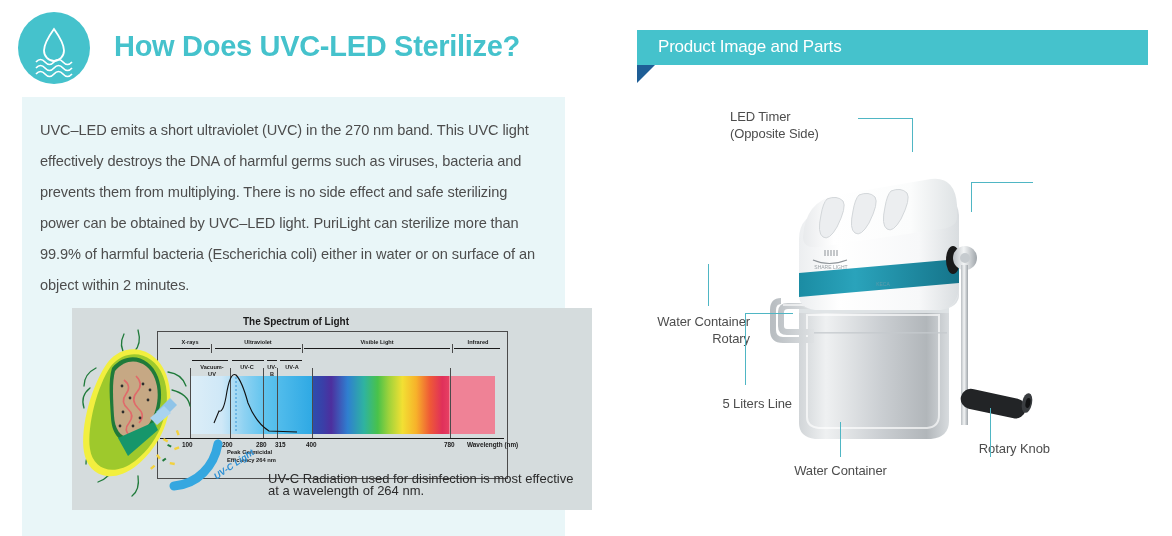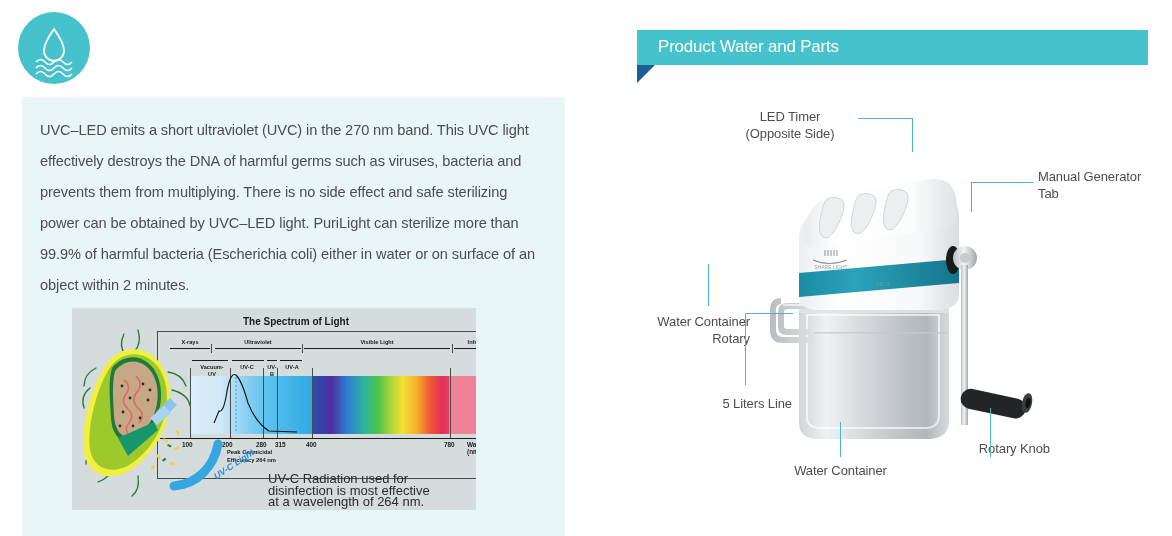--- a/index.html
+++ b/index.html
@@ -38,21 +38,21 @@
   #body-text {
     position: absolute; left: 18px; top: 18px;
     width: 508px;
     font-size: 14.6px; line-height: 31px;
     color: #4d4d4d; letter-spacing: -0.1px;
   }
 
   
   #spectrum-fig {
     position: absolute; left: 50px; top: 211px;
-    width: 404px; height: 202px;
+    width: 520px; height: 202px;
     background: #d5dcdd;
     overflow: hidden;
   }
   #spec-title {
     position: absolute; left: 0; top: 8px; width: 448px;
     text-align: center; font-size: 10px; font-weight: bold; color: #1a1a1a;
   }
   #spec-box {
     position: absolute; left: 85px; top: 23px; width: 351px; height: 148px;
     border: 1px solid #4b4b4b; background: #d5dcdd;
@@ -137,20 +137,21 @@
 
     <div id="title-row">
       <div id="drop-icon-circle">
         <svg width="72" height="72" viewBox="0 0 72 72">
           <path d="M36 17 C36 17 26 31 26 38.5 C26 44.3 30.5 49 36 49 C41.5 49 46 44.3 46 38.5 C46 31 36 17 36 17 Z" fill="none" stroke="#ffffff" stroke-width="1.8"></path>
           <path d="M18 50 q4.5 -5 9 0 t9 0 t9 0 t9 0" fill="none" stroke="#ffffff" stroke-width="1.7"></path>
           <path d="M18 56 q4.5 -5 9 0 t9 0 t9 0 t9 0" fill="none" stroke="#ffffff" stroke-width="1.7"></path>
           <path d="M18 62 q4.5 -5 9 0 t9 0 t9 0 t9 0" fill="none" stroke="#ffffff" stroke-width="1.7"></path>
         </svg>
       </div>
+      <div id="main-title">How Does UVC-LED Sterilize?</div>
     </div>
 
     <div id="info-panel">
       <div id="body-text">UVC–LED emits a short ultraviolet (UVC) in the 270 nm band. This UVC light effectively destroys the DNA of harmful germs such as viruses, bacteria and prevents them from  multiplying. There is no side effect and safe sterilizing power can be obtained by UVC–LED light.  PuriLight can sterilize more than 99.9% of harmful bacteria (Escherichia coli) either in water or on surface of an object within 2 minutes.</div>
 
       <div id="spectrum-fig">
 
         <div id="spec-title">The Spectrum of Light</div>
 
         <div id="spec-box"></div>
@@ -273,21 +274,21 @@
         </svg>
 
         <div id="uvc-light-label">UV-C Light</div>
       </div>
     </div>
   </div>
 
   <div id="right-col">
 
     <div id="parts-header">
-      <div id="parts-header-text">Product Water and Parts</div>
+      <div id="parts-header-text">Product Image and Parts</div>
     </div>
     <div id="header-fold"></div>
 
     <div id="product">
       <svg width="300" height="330" viewBox="0 0 300 330">
         <defs>
           <linearGradient id="lidG" x1="0" y1="0" x2="1" y2="0">
             <stop offset="0%" stop-color="#e8eaec"></stop>
               <stop offset="20%" stop-color="#ffffff"></stop>
             <stop offset="70%" stop-color="#fbfcfc"></stop>
@@ -373,31 +374,27 @@
         <rect x="206" y="110" width="7" height="160" fill="url(#metalG)"></rect>
 
         <g>
           <rect x="208" y="232" width="66" height="20" rx="10" fill="#222426" transform="rotate(12 208 232)"></rect>
           <ellipse cx="272" cy="248" rx="5" ry="10" fill="#3a3d40" transform="rotate(12 272 248)"></ellipse>
           <ellipse cx="273" cy="248" rx="2.4" ry="5" fill="#121314" transform="rotate(12 273 248)"></ellipse>
         </g>
       </svg>
     </div>
 
-    <div class="callout-label" style="left:130px; top:108px; width:120px; text-align:center;">
+    <div class="callout-label" style="left:130px; top:108px; width:120px; text-align:left;">
       <span>LED Timer</span><br>
       <span>(Opposite Side)</span>
     </div>
     <div class="leader leader-h" style="left:258px; top:118px; width:55px;"></div>
     <div class="leader leader-v" style="left:312px; top:118px; height:34px;"></div>
 
-    <div class="callout-label" style="left:438px; top:168px; width:130px;">
-      <span>Manual Generator</span><br>
-      <span>Tab</span>
-    </div>
     <div class="leader leader-h" style="left:371px; top:182px; width:62px;"></div>
     <div class="leader leader-v" style="left:371px; top:182px; height:30px;"></div>
 
     <div class="callout-label" style="left:20px; top:313px; width:130px; text-align:right;">
       <span>Water Container</span><br>
       <span>Rotary</span>
     </div>
     <div class="leader leader-v" style="left:108px; top:264px; height:42px;"></div>
 
     <div class="callout-label" style="left:82px; top:395px; width:110px; text-align:right;">

